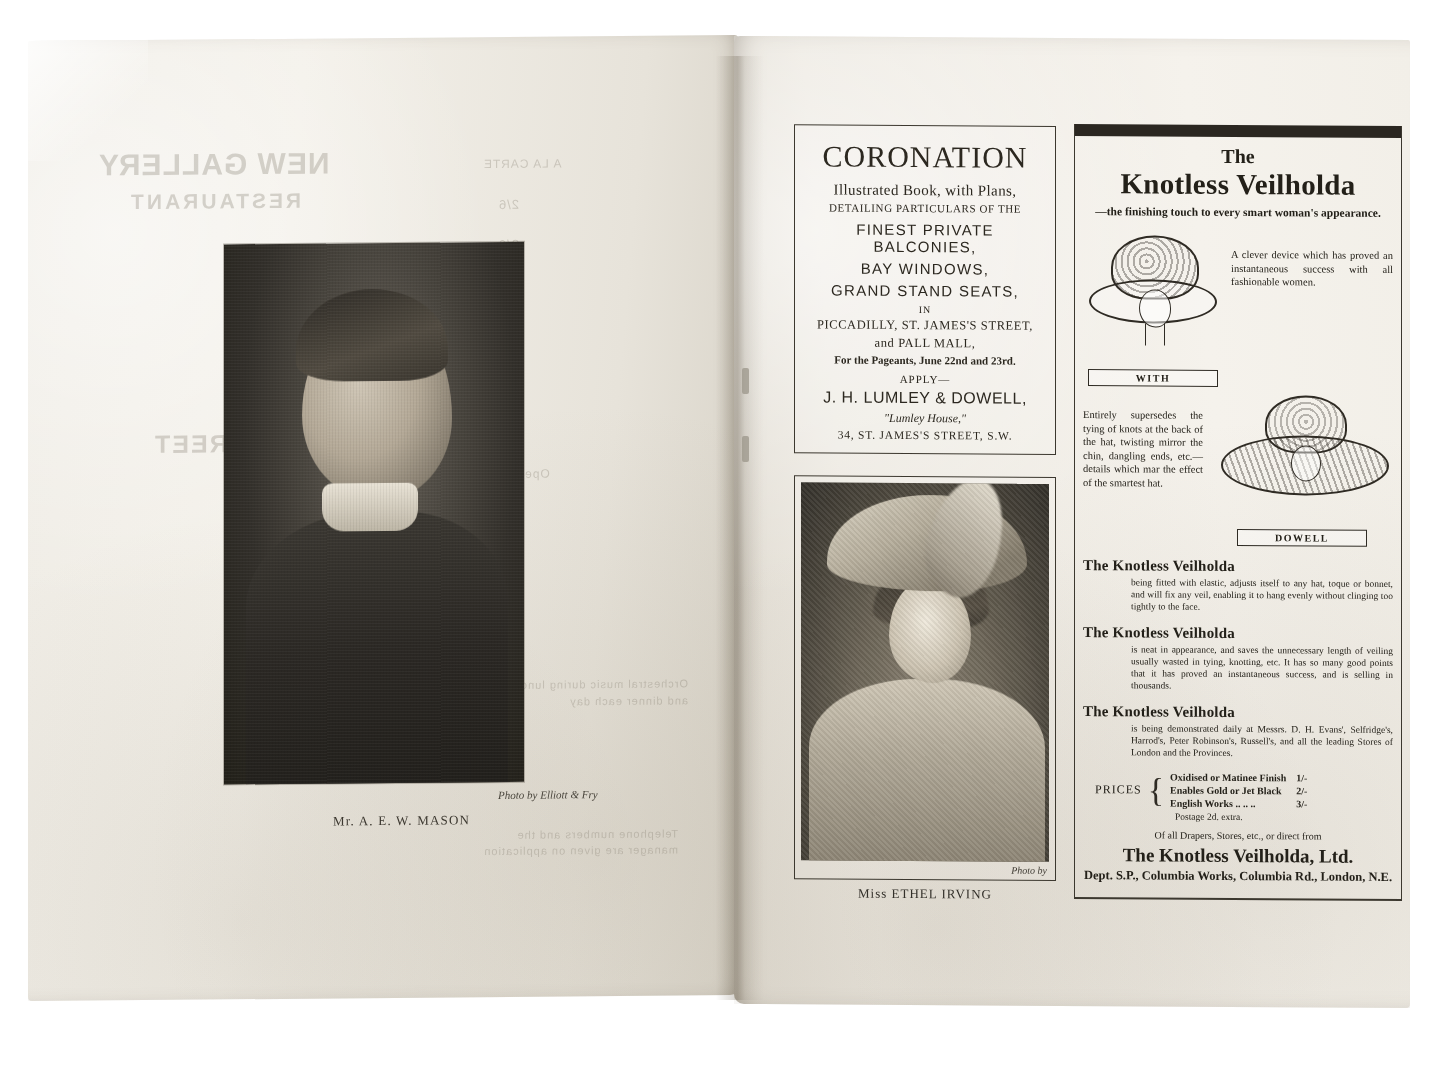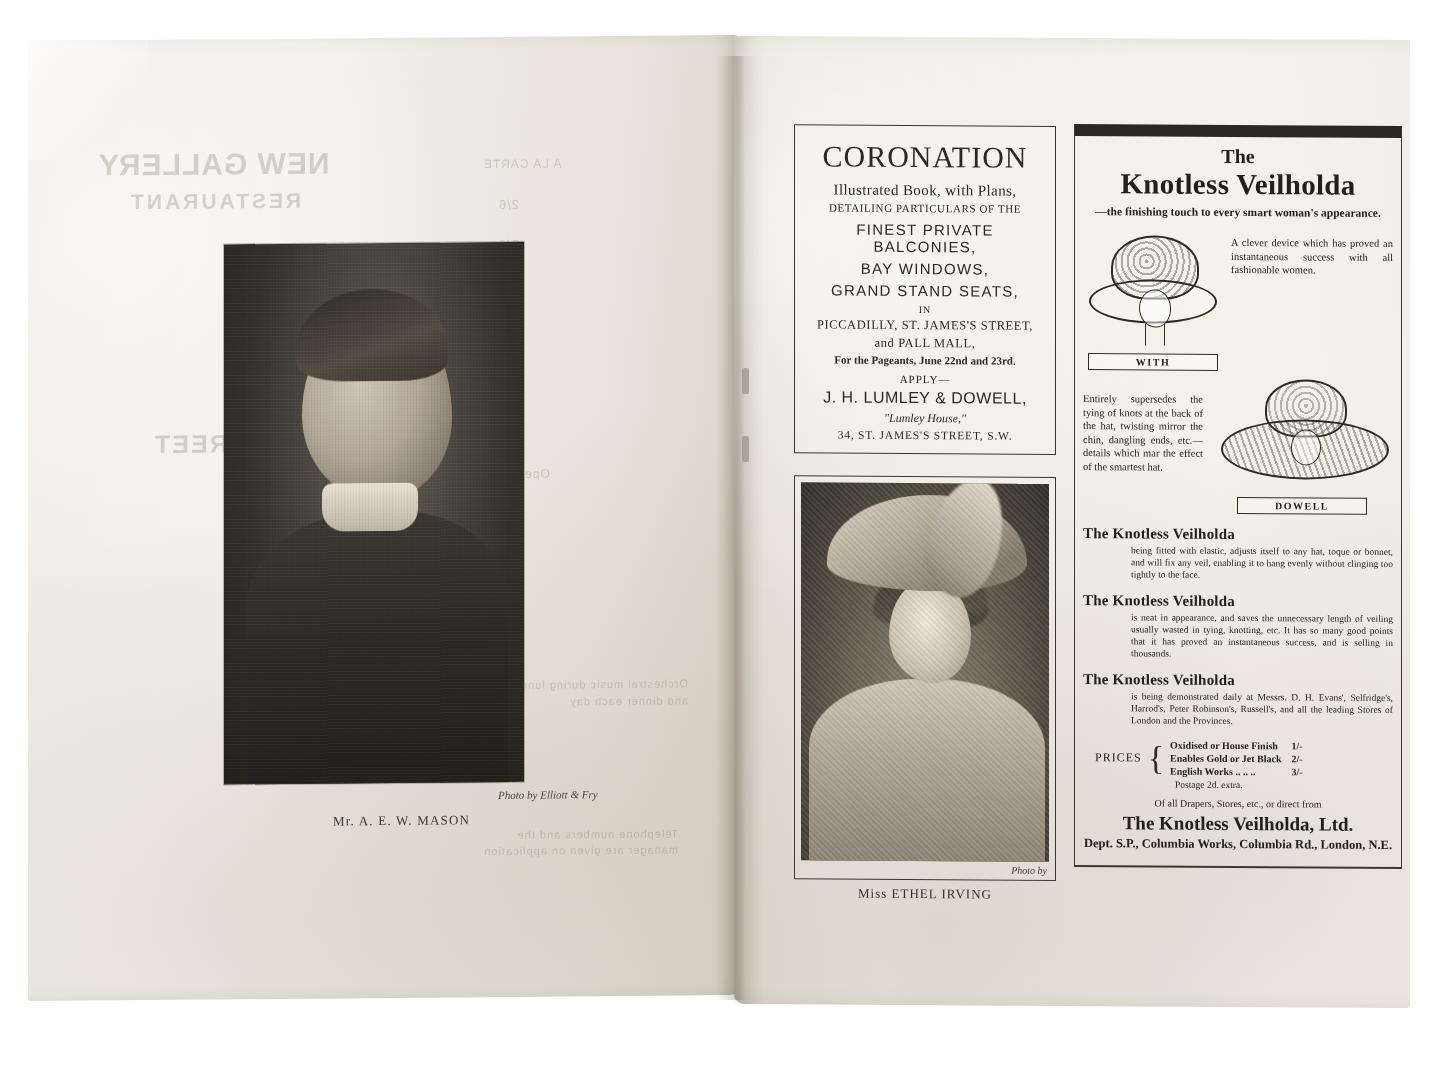--- a/index.html
+++ b/index.html
@@ -363,37 +363,37 @@
   }
   .v-fig .neck {
     position: absolute;
     left: 62px; top: 96px;
     width: 18px; height: 22px;
     border-left: 1.5px solid #2f2b24;
     border-right: 1.5px solid #2f2b24;
   }
   .v-ribbon {
     position: relative;
-    width: 96px; margin: 2px auto 0;
+    width: 96px; margin: 18px auto 0;
     text-align: center;
     font-size: 10px;
     font-weight: 700;
     letter-spacing: 1.5px;
     border: 1.5px solid #2f2b24;
     padding: 2px 16px;
     background: rgba(255,255,255,.35);
   }
   .v-side-text {
     flex: 1;
     font-size: 10.5px;
     line-height: 13.5px;
     text-align: justify;
     padding-top: 4px;
   }
-  .v-side-text p { margin: 4px 0 10px; }
+  .v-side-text p { margin: 16px 0 10px; }
 
   .v-row2 { display: flex; gap: 8px; margin-top: 4px; }
   .v-left-text {
     width: 120px;
     font-size: 10.5px;
     line-height: 13.5px;
     text-align: justify;
     padding-top: 18px;
   }
   .v-fig2-wrap { flex: 1; }
@@ -604,21 +604,21 @@
         <div class="v-block">
           <h3>The Knotless Veilholda</h3>
           <p>is being demonstrated daily at Messrs. D. H. Evans', Selfridge's, Harrod's, Peter Robinson's, Russell's, and all the leading Stores of London and the Provinces.</p>
         </div>
 
         <div class="v-prices">
           <div class="lbl">PRICES</div>
           <div class="brace">{</div>
           <div class="v-price-list">
             <div class="pr">
-              <b>Oxidised or House Finish</b>
+              <b>Oxidised or Matinee Finish</b>
               <b>1/-</b>
             </div>
             <div class="pr">
               <b>Enables Gold or Jet Black</b>
               <b>2/-</b>
             </div>
             <div class="pr">
               <b>English Works ..   ..   ..</b>
               <b>3/-</b>
             </div>

